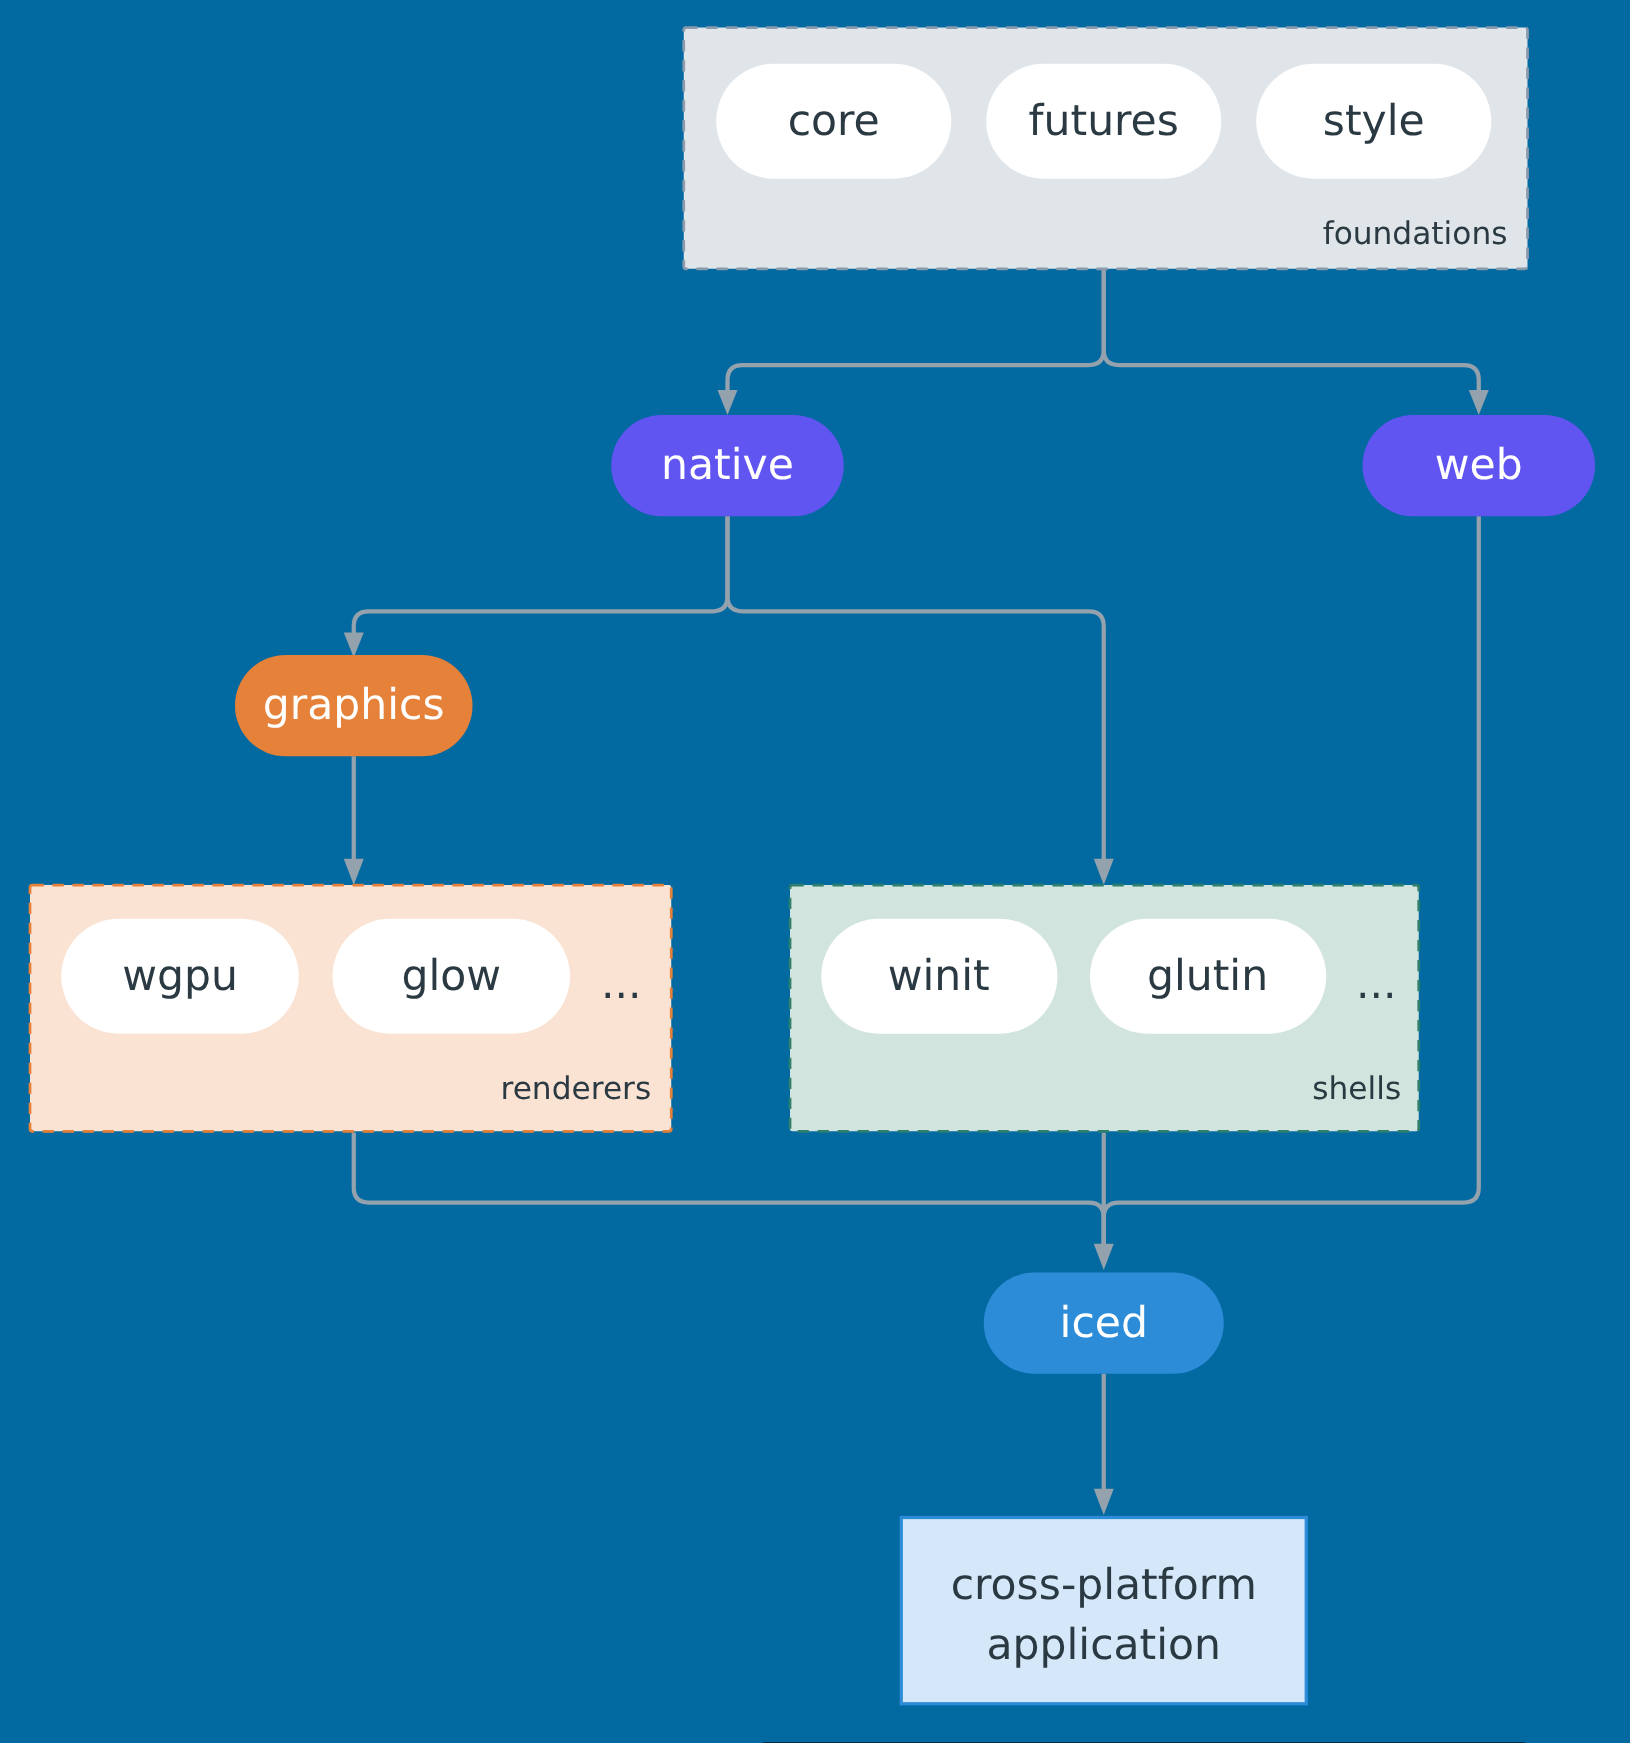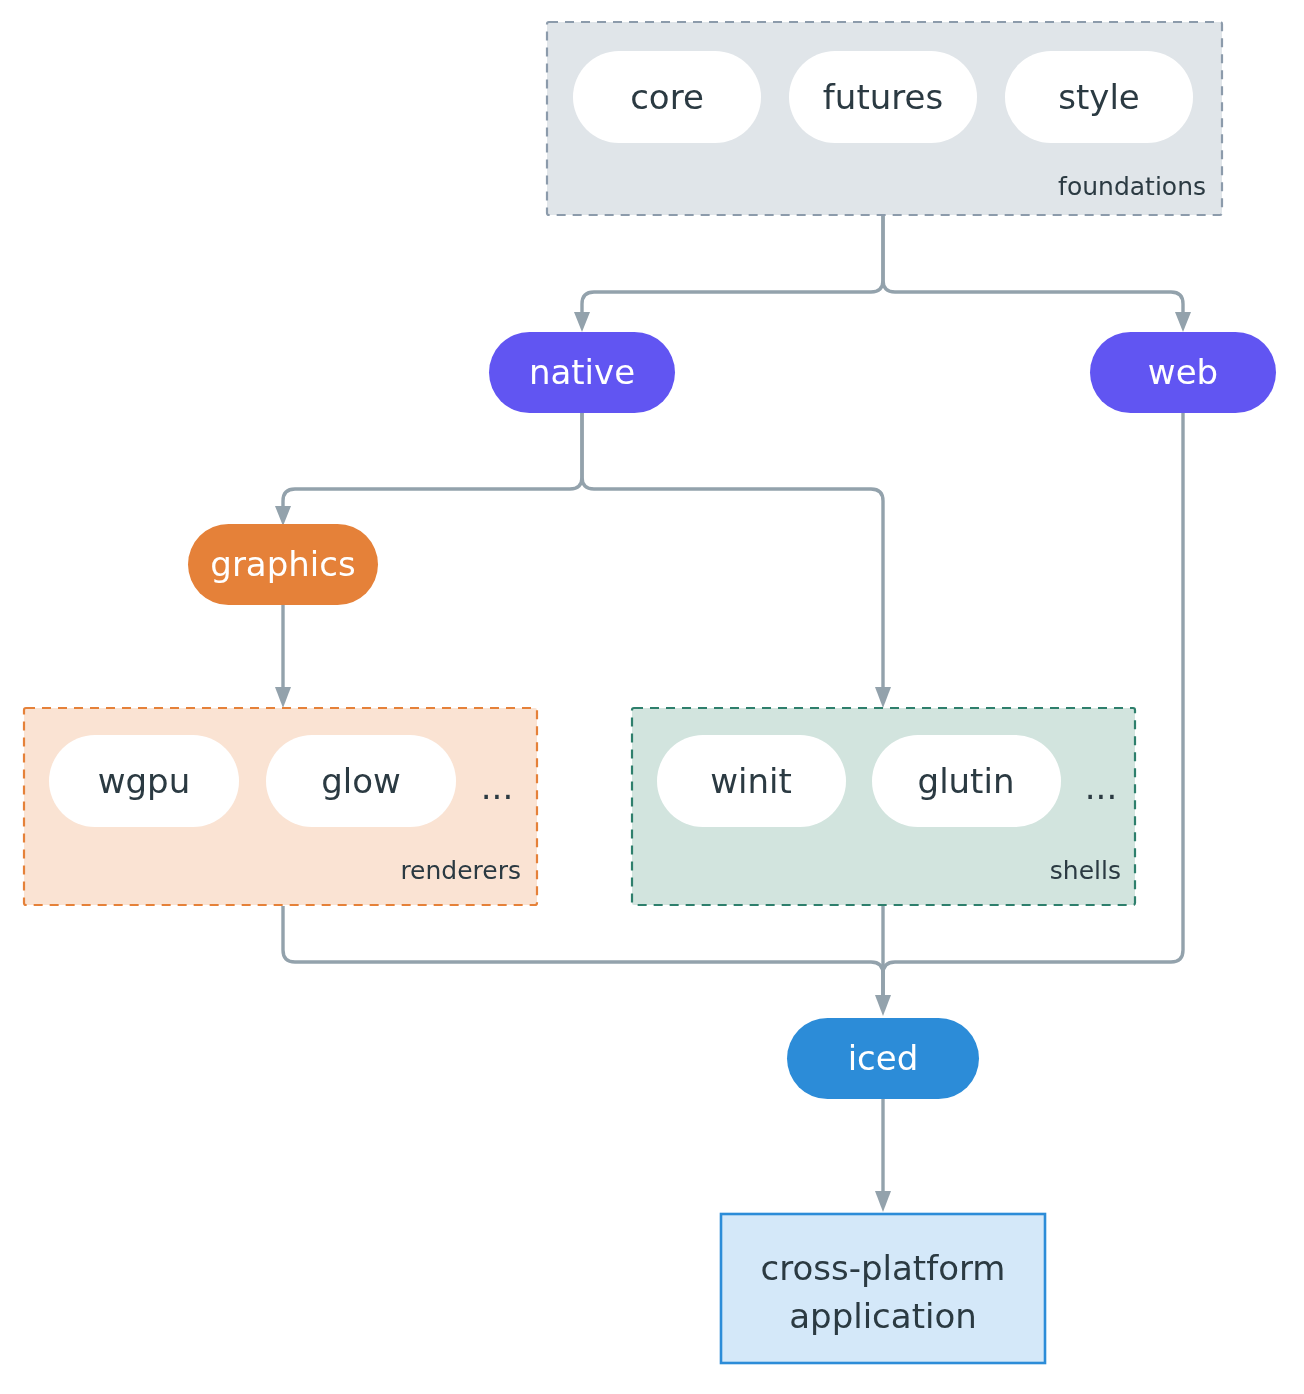--- a/index.html
+++ b/index.html
@@ -4,21 +4,21 @@
 <style>
   html, body {
     margin: 0;
     padding: 0;
     background: #000000;
   }
   #stage {
     position: relative;
     width: 1304px;
     height: 1394px;
-    background: #ffffff;
+    background: #0369a1;
     overflow: hidden;
     font-family: "DejaVu Sans", "Liberation Sans", sans-serif;
     text-decoration: underline;
   }
   svg#diagram {
     position: absolute;
     inset: 0;
     width: 1304px;
     height: 1394px;
     display: block;

